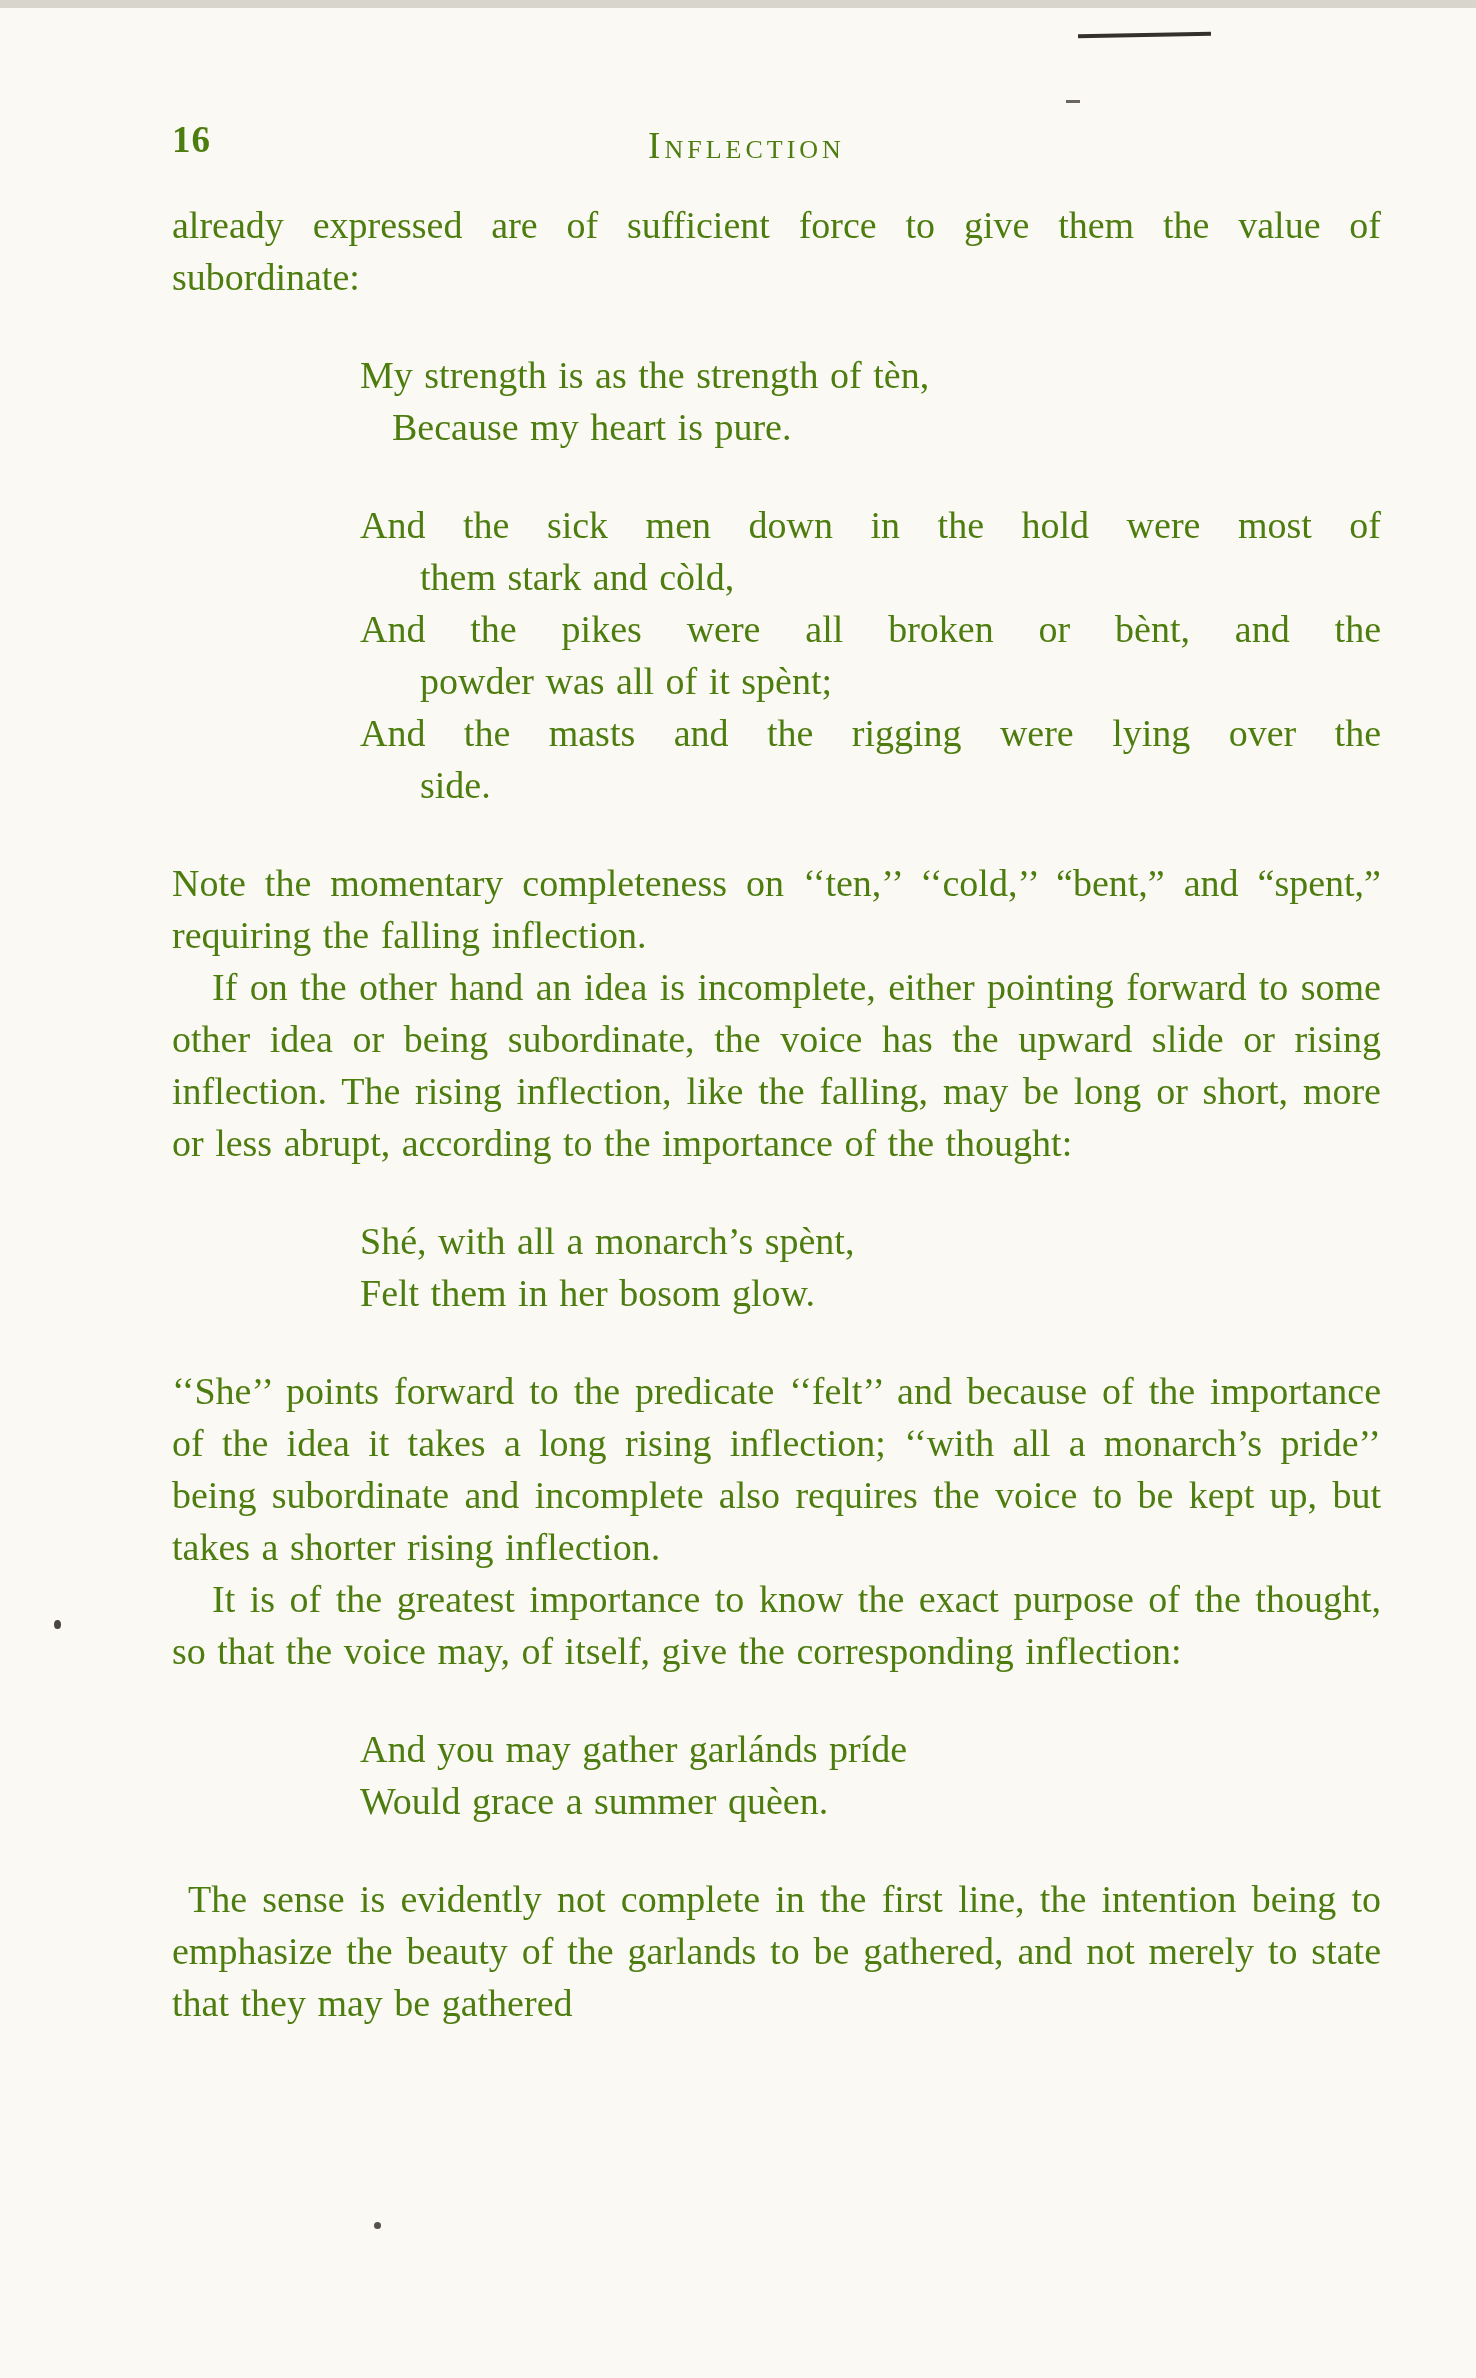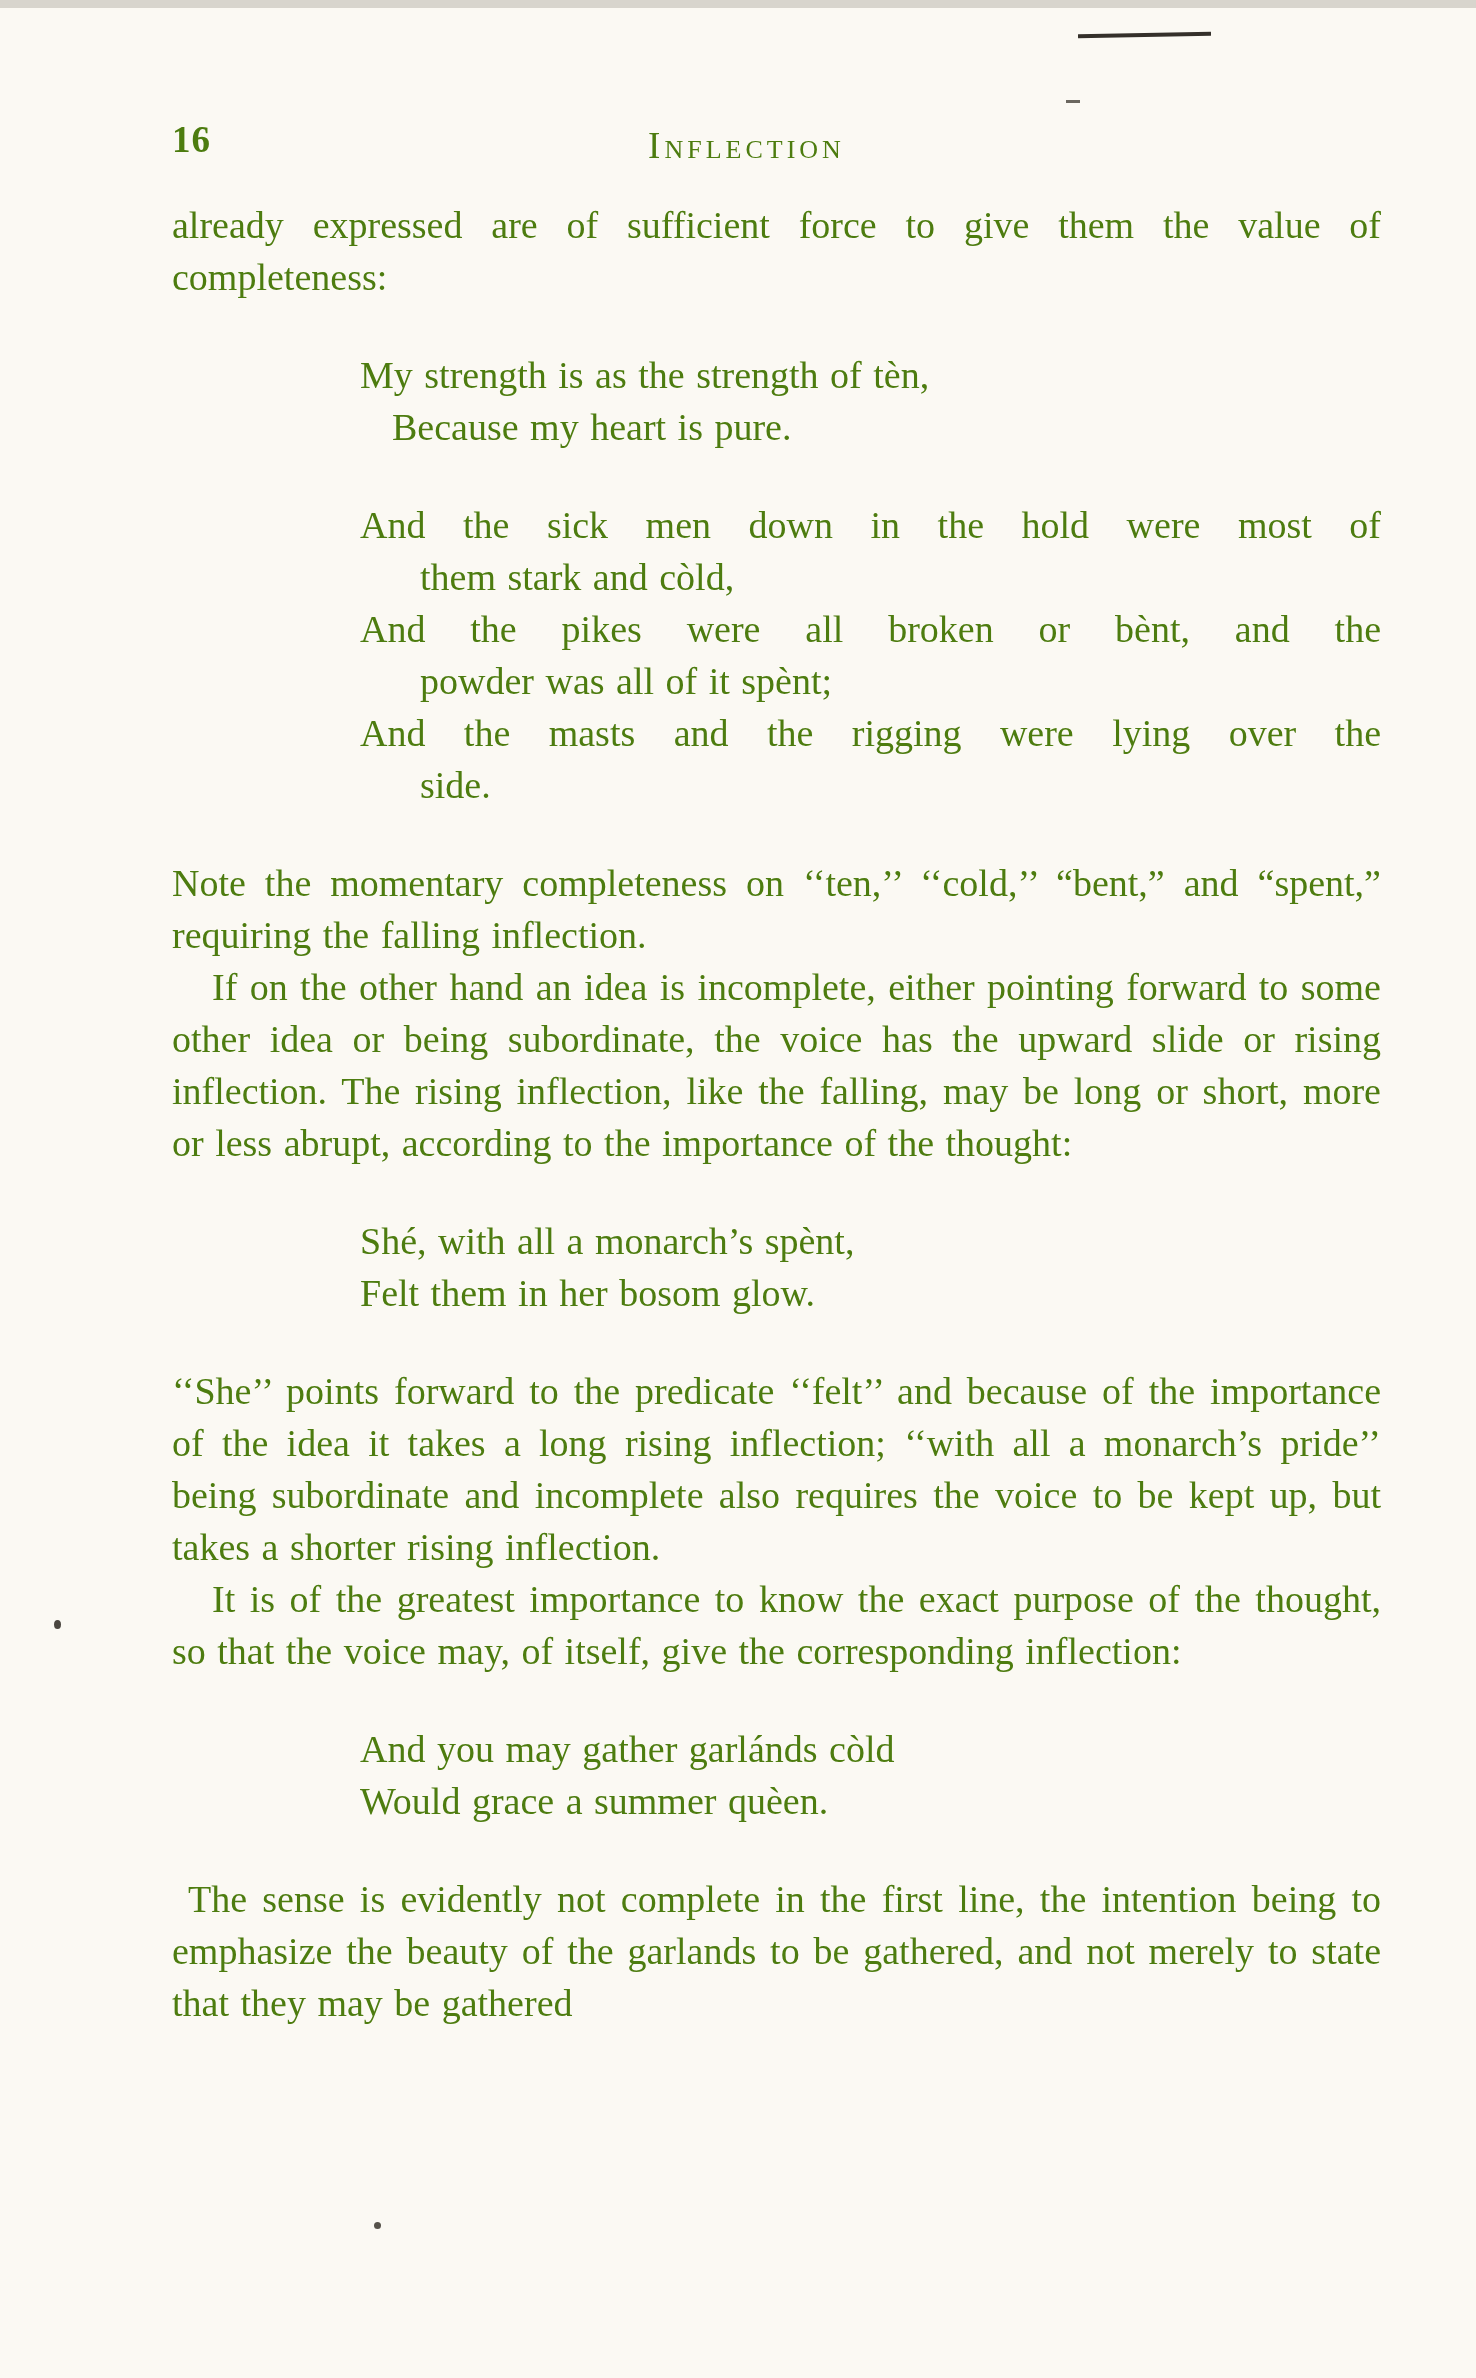--- a/index.html
+++ b/index.html
@@ -101,21 +101,21 @@
   <div class="artifact artifact-dot"></div>
   <div class="artifact artifact-speck"></div>
 
   <header class="page-header">
     <span class="page-number">16</span>
     <span class="running-head">Inflection</span>
   </header>
 
   <main class="page-body">
 
-    <p class="para">already expressed are of sufficient force to give them the value of completeness:</p>
+    <p class="para">already expressed are of sufficient force to give them the value of subordinate:</p>
 
     <div class="verse">
       <div class="vline">My strength is as the strength of tèn,</div>
       <div class="vline ind">Because my heart is pure.</div>
     </div>
 
     <div class="verse">
       <div class="vline j">And the sick men down in the hold were most of</div>
       <div class="vline ind2">them stark and còld,</div>
       <div class="vline j">And the pikes were all broken or bènt, and the</div>
@@ -129,20 +129,20 @@
 
     <div class="verse">
       <div class="vline">Shé, with all a monarch’s spènt,</div>
       <div class="vline">Felt them in her bosom glow.</div>
     </div>
 
     <p class="para">‘‘She’’ points forward to the predicate ‘‘felt’’ and because of the importance of the idea it takes a long rising inflection; ‘‘with all a monarch’s pride’’ being subordinate and incomplete also requires the voice to be kept up, but takes a shorter rising inflection.</p>
     <p class="para indent">It is of the greatest importance to know the exact purpose of the thought, so that the voice may, of itself, give the corresponding inflection:</p>
 
     <div class="verse">
-      <div class="vline">And you may gather garlánds còld</div>
+      <div class="vline">And you may gather garlánds príde</div>
       <div class="vline">Would grace a summer quèen.</div>
     </div>
 
     <p class="para indent-sm">The sense is evidently not complete in the first line, the intention being to emphasize the beauty of the garlands to be gathered, and not merely to state that they may be gathered</p>
 
   </main>
 </div>
 
 </body></html>

